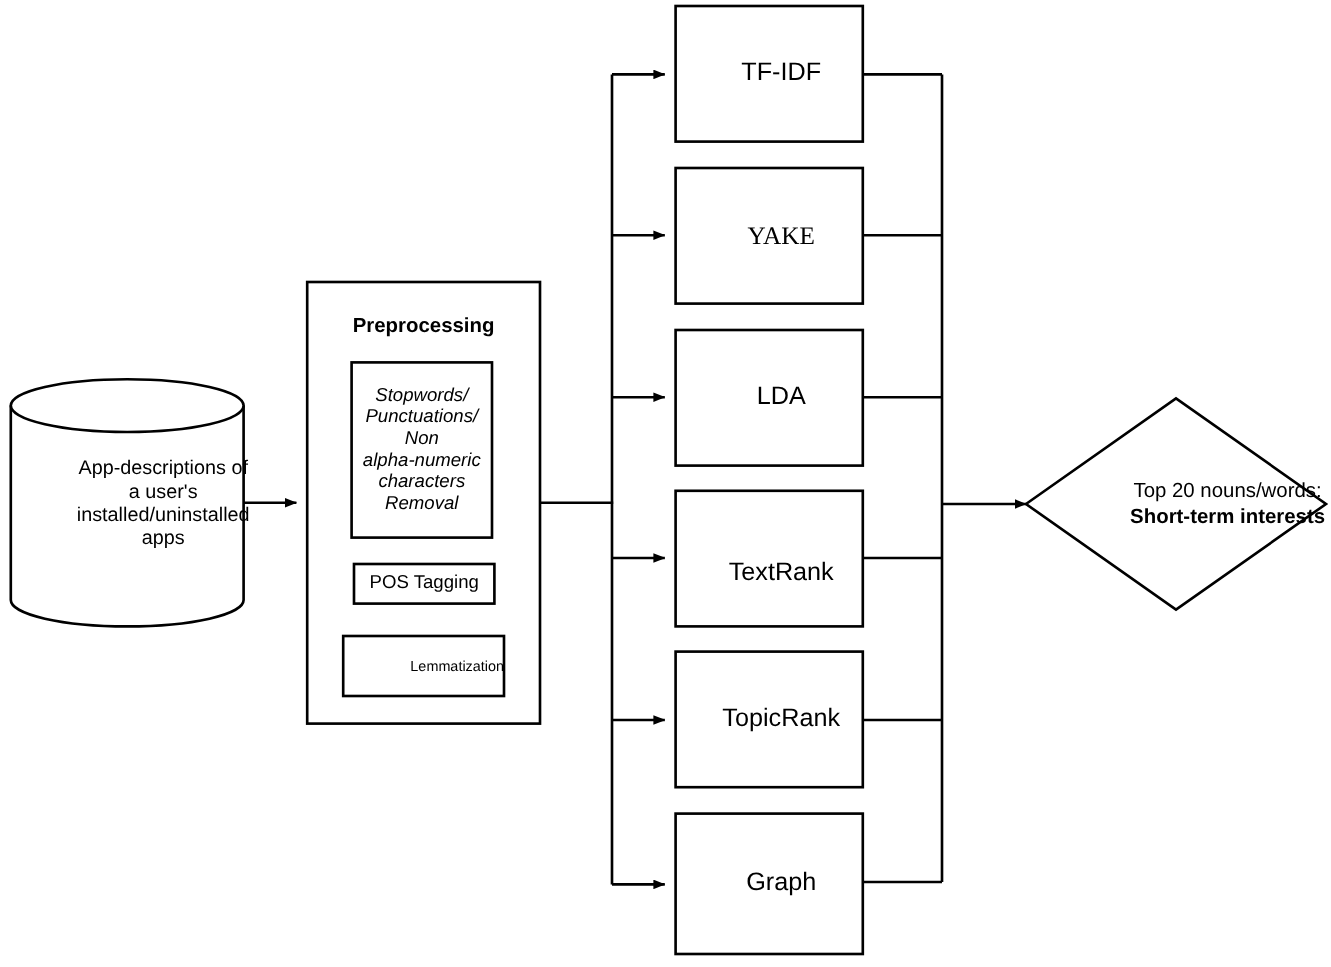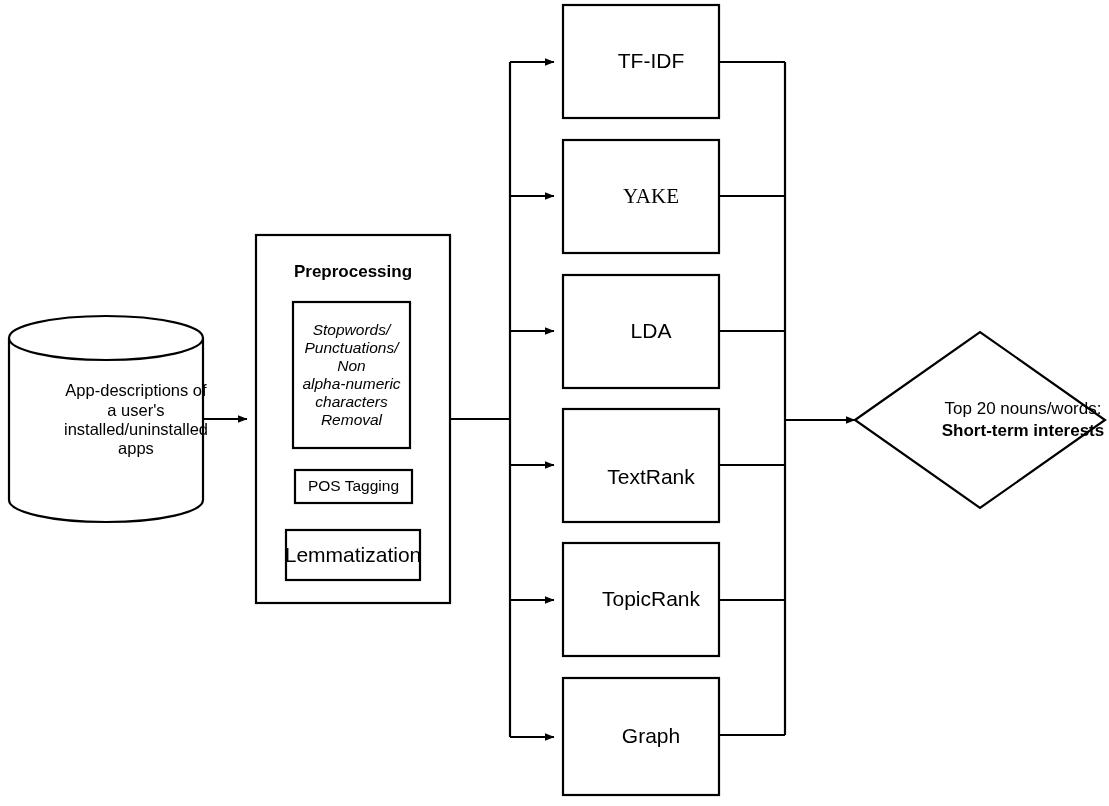--- a/index.html
+++ b/index.html
@@ -67,21 +67,22 @@
     top: 470px;
     width: 117px;
     height: 33px;
     font-size: 15.5px;
   }
   .inner-step-3 {
     left: 286px;
     top: 530px;
     width: 134px;
     height: 50px;
-    font-size: 21px;
+    font-size: 12px;
+    padding-left: 28px;
   }
 
   
   .algo-label {
     left: 563px;
     width: 176px;
     height: 113px;
     font-size: 21px;
   }
 

